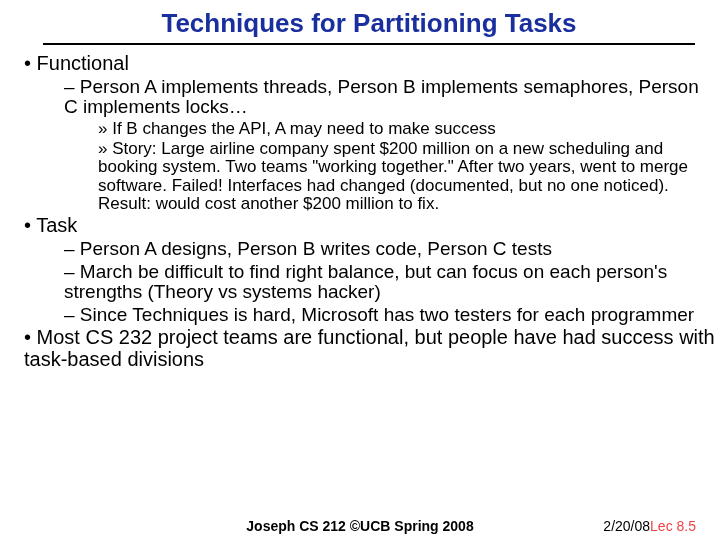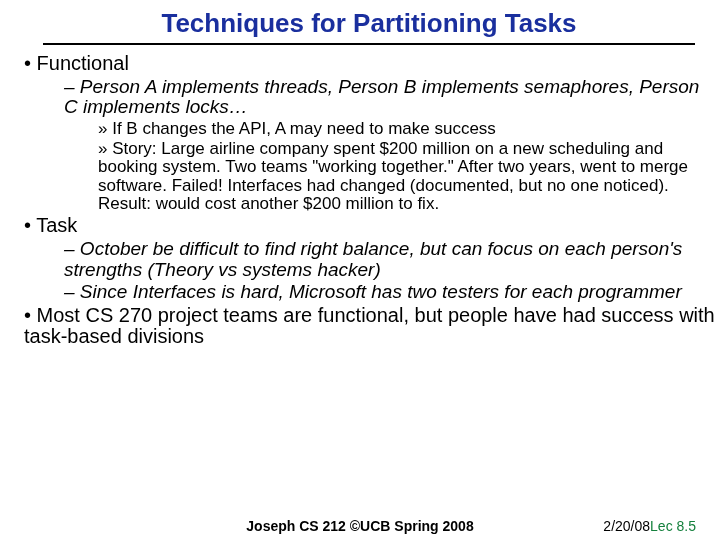--- a/index.html
+++ b/index.html
@@ -36,21 +36,20 @@
     font-size: 19px;
     line-height: 1.08;
   }
   .l1 {
     margin: 0 0 2px 2px;
     font-size: 20px;
   }
   .l2 {
     margin: 0 0 2px 42px;
     font-size: 19px;
-    font-style: italic;
   }
   .l3 {
     margin: 0 0 2px 76px;
     font-size: 17px;
   }
   .bullet::before { content: "• "; }
   .dash::before   { content: "– "; }
   .raquo::before  { content: "» "; }
 
   .footer {
@@ -66,42 +65,43 @@
     font-size: 14px;
   }
   .footer .center {
     position: absolute;
     left: 0;
     right: 0;
     text-align: center;
     font-weight: bold;
     pointer-events: none;
   }
-  .footer .right { color: #15803d; }
+  .footer .right { color: #ef4444; }
 </style>
 </head>
 <body>
 
 <div class="slide">
 
   <h1 class="title">Techniques for Partitioning Tasks</h1>
   <hr class="rule">
 
   <div class="body">
 
     <div class="l1 bullet">Functional</div>
     <div class="l2 dash">Person A implements threads, Person B implements semaphores, Person C implements locks…</div>
     <div class="l3 raquo">If B changes the API, A may need to make success</div>
     <div class="l3 raquo">Story: Large airline company spent $200 million on a new scheduling and booking system. Two teams "working together." After two years, went to merge software. Failed! Interfaces had changed (documented, but no one noticed). Result: would cost another $200 million to fix.</div>
 
     <div class="l1 bullet">Task</div>
-    <div class="l2 dash">October be difficult to find right balance, but can focus on each person's strengths (Theory vs systems hacker)</div>
-    <div class="l2 dash">Since Interfaces is hard, Microsoft has two testers for each programmer</div>
+    <div class="l2 dash">Person A designs, Person B writes code, Person C tests</div>
+    <div class="l2 dash">March be difficult to find right balance, but can focus on each person's strengths (Theory vs systems hacker)</div>
+    <div class="l2 dash">Since Techniques is hard, Microsoft has two testers for each programmer</div>
 
-    <div class="l1 bullet">Most CS 270 project teams are functional, but people have had success with task-based divisions</div>
+    <div class="l1 bullet">Most CS 232 project teams are functional, but people have had success with task-based divisions</div>
 
   </div>
 
   <div class="footer">
     <span>2/20/08</span>
     <span class="center">Joseph CS 212 ©UCB Spring 2008</span>
     <span class="right">Lec 8.5</span>
   </div>
 
 </div>

